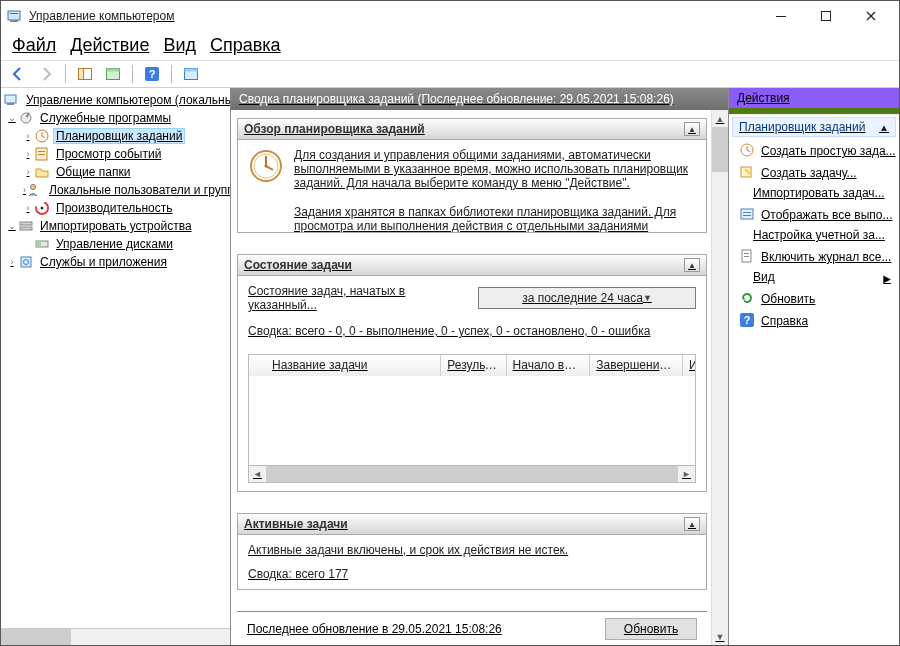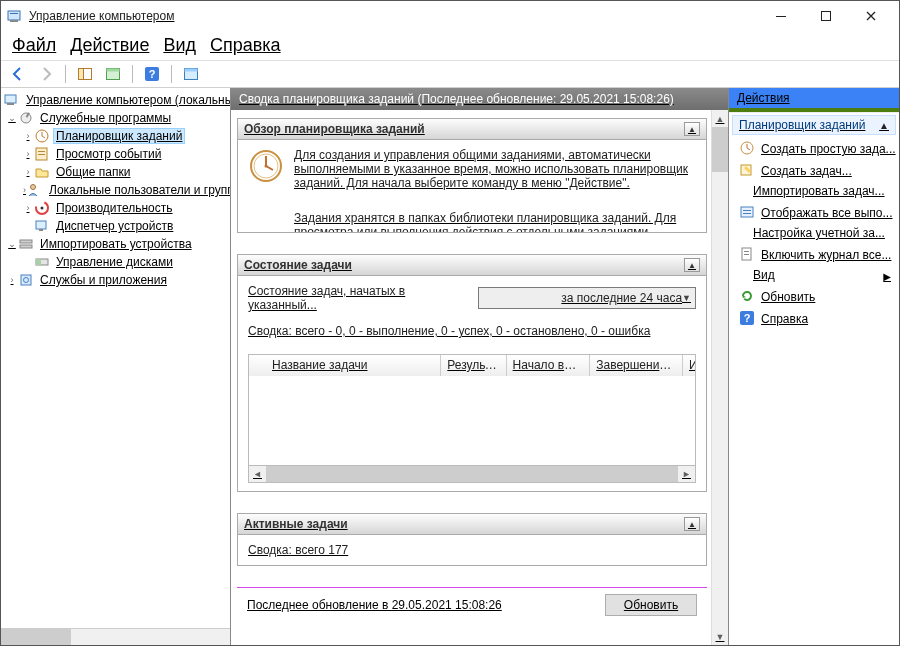--- a/index.html
+++ b/index.html
@@ -33,32 +33,32 @@
   .vscroll { width:17px; background:#f0f0f0; border-left:1px solid #ddd; display:flex; flex-direction:column;}
   .vscroll .arrow{height:17px;display:flex;align-items:center;justify-content:center;color:#606060;font-size:9px;}
   .vscroll .thumb{background:#cdcdcd;}
   .section { border:1px solid #aaa; }
   .sheader { background:linear-gradient(#fdfdfd,#d6d6d6); border-bottom:1px solid #aaa; font-size:12px; font-weight:bold; color:#333; padding:3px 6px; display:flex; align-items:center; justify-content:space-between; }
   .sheader .colbtn { width:16px; height:14px; border:1px solid #999; background:linear-gradient(#fff,#e0e0e0); display:flex; align-items:center; justify-content:center; font-size:8px; color:#333;}
   .sbody { padding:8px 10px; font-size:12px; color:#222; }
   .overview { display:flex; gap:10px; align-items:flex-start; max-height:92px; overflow:hidden;}
   .clockicon { width:36px; height:36px; flex-shrink:0; }
   .statusrow { display:flex; align-items:center; gap:10px; font-size:12px;}
-  .combo { flex:0 0 218px; height:22px; border:1px solid #7a7a7a; background:#eee; display:flex; align-items:center; padding:0 4px; font-size:12px; justify-content:flex-end;}
+  .combo { flex:0 0 218px; height:22px; border:1px solid #7a7a7a; background:#eee; display:flex; align-items:center; padding:0 4px; font-size:12px; justify-content:center;}
   .combo .darrow{font-size:9px;color:#444;}
   .tablecols { display:flex; border:1px solid #bbb; border-bottom:none; background:linear-gradient(#fff,#eee); font-size:12px; height:22px; align-items:stretch;padding-left:17px;}
   .tablecols div { border-right:1px solid #ccc; padding:3px 6px; overflow:hidden; white-space:nowrap; text-overflow:ellipsis;}
   .tbody { border:1px solid #bbb; border-top:none; height:90px; background:#fff;}
   .thscroll { display:flex; height:17px; border:1px solid #bbb; border-top:none; background:#f0f0f0;}
   .thscroll .arrow{width:17px;display:flex;align-items:center;justify-content:center;font-size:9px;color:#606060;}
   .thscroll .thumb{flex:1;background:#cdcdcd;margin:0;}
   .footerbar { display:flex; align-items:center; justify-content:space-between; padding:6px 10px; border-top:1px solid #d946ef; font-size:12px;}
   .footerbar button { width:92px; height:22px; font-size:12px; background:#e1e1e1; border:1px solid #adadad;}
   .rightpane { width:170px; display:flex; flex-direction:column; }
-  .rheader { font-size:12px; padding:3px 8px; border-bottom:4px solid #4d7c0f; background:#3b82f6;}
+  .rheader { font-size:12px; padding:3px 8px; border-bottom:6px solid #4d7c0f; background:#8b5cf6;}
   .ractions { flex:1; border-top:1px solid #eee; font-size:12px; overflow:hidden;}
   .rsub { background:#eaf3ff; color:#003a7a; border:1px solid #c7dfff; margin:2px 3px; padding:2px 6px; display:flex; align-items:center; justify-content:space-between;}
   .ritem { display:flex; align-items:flex-end; gap:6px; padding:3px 6px 3px 10px; white-space:nowrap; overflow:hidden; text-overflow:ellipsis;}
   .ritem.indent { padding-left:24px; }
   .ricon { width:16px; height:16px; display:inline-flex; align-items:center; justify-content:center;}
   .rexp { font-size:10px; color:#222; }
   svg { display:block; }
 </style>
 </head>
 <body>
@@ -206,29 +206,20 @@
         <div class="tnode" style="padding-left:20px">
             <span class="expander">›</span>
             <span class="ticon">
               <svg width="16" height="16">
                 <circle cx="8" cy="8" r="6" fill="none" stroke="#e04040" stroke-width="2" stroke-dasharray="20 10"></circle>
                 <circle cx="8" cy="8" r="1.5" fill="#333"></circle>
               </svg>
             </span>
             <span class="tlabel">Производительность</span>
           </div>
-        <div class="tnode" style="padding-left:30px">
-            <span class="ticon">
-              <svg width="16" height="16">
-                <rect x="2" y="3" width="10" height="8" fill="#dcefff" stroke="#4a82c0"></rect>
-                <rect x="5" y="11" width="4" height="2" fill="#888"></rect>
-              </svg>
-            </span>
-            <span class="tlabel">Диспетчер устройств</span>
-          </div>
         <div class="tnode" style="padding-left:4px">
             <span class="expander">⌄</span>
             <span class="ticon">
               <svg width="16" height="16">
                 <rect x="2" y="4" width="12" height="3" fill="#d0d0d0" stroke="#888"></rect>
                 <rect x="2" y="9" width="12" height="3" fill="#d0d0d0" stroke="#888"></rect>
               </svg>
             </span>
             <span class="tlabel">Импортировать устройства</span>
           </div>
@@ -273,21 +264,21 @@
             <div class="sbody overview">
               <div class="clockicon">
                 <svg viewBox="0 0 36 36">
                     <circle cx="18" cy="18" r="15" fill="#fff" stroke="#c99040" stroke-width="2"></circle>
                     <circle cx="18" cy="18" r="12" fill="none" stroke="#e6c080"></circle>
                     <path d="M18 8 V18 L25 22" stroke="#c07030" stroke-width="2" fill="none"></path>
                     <circle cx="18" cy="18" r="1.5" fill="#c07030"></circle>
                   </svg>
               </div>
               <div style="flex:1;">
-                <div style="margin-bottom:21px">Для создания и управления общими заданиями, автоматически выполняемыми в указанное время, можно использовать планировщик заданий. Для начала выберите команду в меню "Действие".</div>
+                <div style="margin-bottom:15px">Для создания и управления общими заданиями, автоматически выполняемыми в указанное время, можно использовать планировщик заданий. Для начала выберите команду в меню "Действие".</div>
                 <div>Задания хранятся в папках библиотеки планировщика заданий. Для просмотра или выполнения действия с отдельными заданиями выберите задание в библиотеке планировщика заданий и щелкните команду в меню</div>
               </div>
             </div>
           </div>
 
           <div class="section">
             <div class="sheader">
                 <span>Состояние задачи</span>
                 <span class="colbtn">▲</span>
               </div>
@@ -315,20 +306,21 @@
                 </div>
             </div>
           </div>
 
           <div class="section">
             <div class="sheader">
                 <span>Активные задачи</span>
                 <span class="colbtn">▲</span>
               </div>
             <div class="sbody">
+              <div style="margin-bottom:10px">Активные задачи включены, и срок их действия не истек.</div>
               <div>Сводка: всего 177</div>
             </div>
           </div>
 
           <div class="footerbar">
             <span>Последнее обновление в 29.05.2021 15:08:26</span>
             <button>Обновить</button>
           </div>
         </div>
         <div class="vscroll">
@@ -356,21 +348,21 @@
             </span>
             <span>Создать простую зада...</span>
           </div>
         <div class="ritem">
             <span class="ricon">
               <svg width="16" height="16">
                 <rect x="2" y="3" width="10" height="10" fill="#fff4d6" stroke="#c49a30"></rect>
                 <path d="M7 4l5 5-2 2-5-5z" fill="#ffd060"></path>
               </svg>
             </span>
-            <span>Создать задач...</span>
+            <span>Создать задачу...</span>
           </div>
         <div class="ritem indent">
             <span>Импортировать задач...</span>
           </div>
         <div class="ritem">
             <span class="ricon">
               <svg width="16" height="16">
                 <rect x="2" y="3" width="12" height="10" fill="#e6f0ff" stroke="#4a82c0"></rect>
                 <rect x="4" y="6" width="8" height="1" fill="#4a82c0"></rect>
                 <rect x="4" y="9" width="8" height="1" fill="#4a82c0"></rect>

